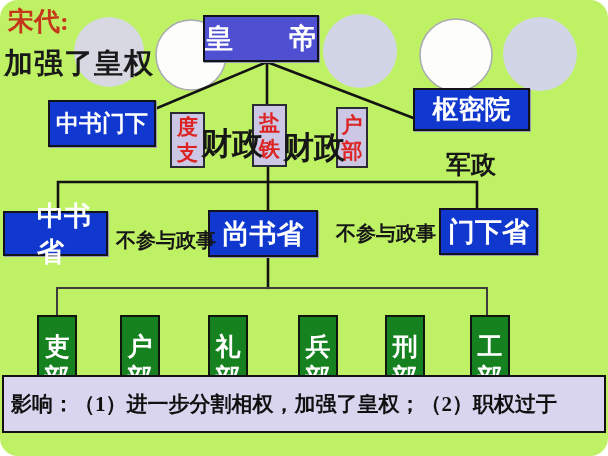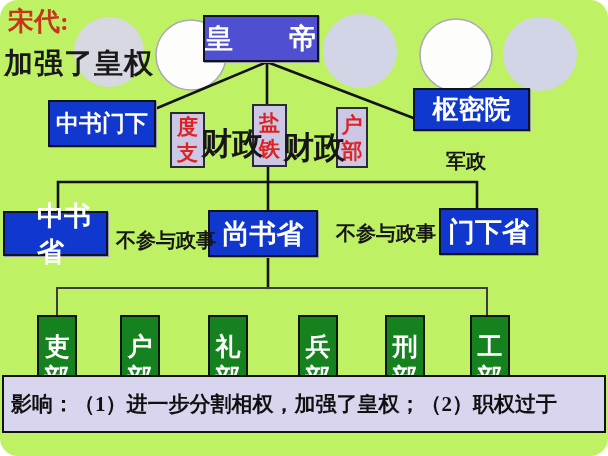--- a/index.html
+++ b/index.html
@@ -66,21 +66,21 @@
     <polyline points="57,316 57,288 487,288 487,316" fill="none" stroke="#3d3d3d" stroke-width="2"></polyline>
   </svg>
 
   <div class="title-dynasty">宋代:</div>
   <div class="title-system">加强了皇权</div>
 
   <div class="box-blue box-emperor" style="left:203px; top:15px; width:116px; height:47px; font-size:28px;">皇　　帝</div>
 
   <div class="box-blue" style="left:20px; top:100px; width:108px; height:47px; font-size:23px;margin-left:28px;">中书门下</div>
   <div class="box-blue" style="left:413px; top:88px; width:117px; height:43px; font-size:26px;">枢密院</div>
-  <div class="lbl" style="left:446px; top:148px; font-size:20px;">军政</div>
+  <div class="lbl" style="left:446px; top:148px; font-size:25px;">军政</div>
 
   <div class="box-sansi" style="left:170px; top:112px; width:35px; height:56px;">度
 支</div>
   <div class="box-sansi" style="left:252px; top:104px; width:35px; height:63px;">盐
 铁</div>
   <div class="box-sansi" style="left:336px; top:107px; width:32px; height:61px;">户
 部</div>
   <div class="lbl" style="left:201px; top:123px; font-size:31px;">财政</div>
   <div class="lbl" style="left:283px; top:127px; font-size:31px;">财政</div>
 

